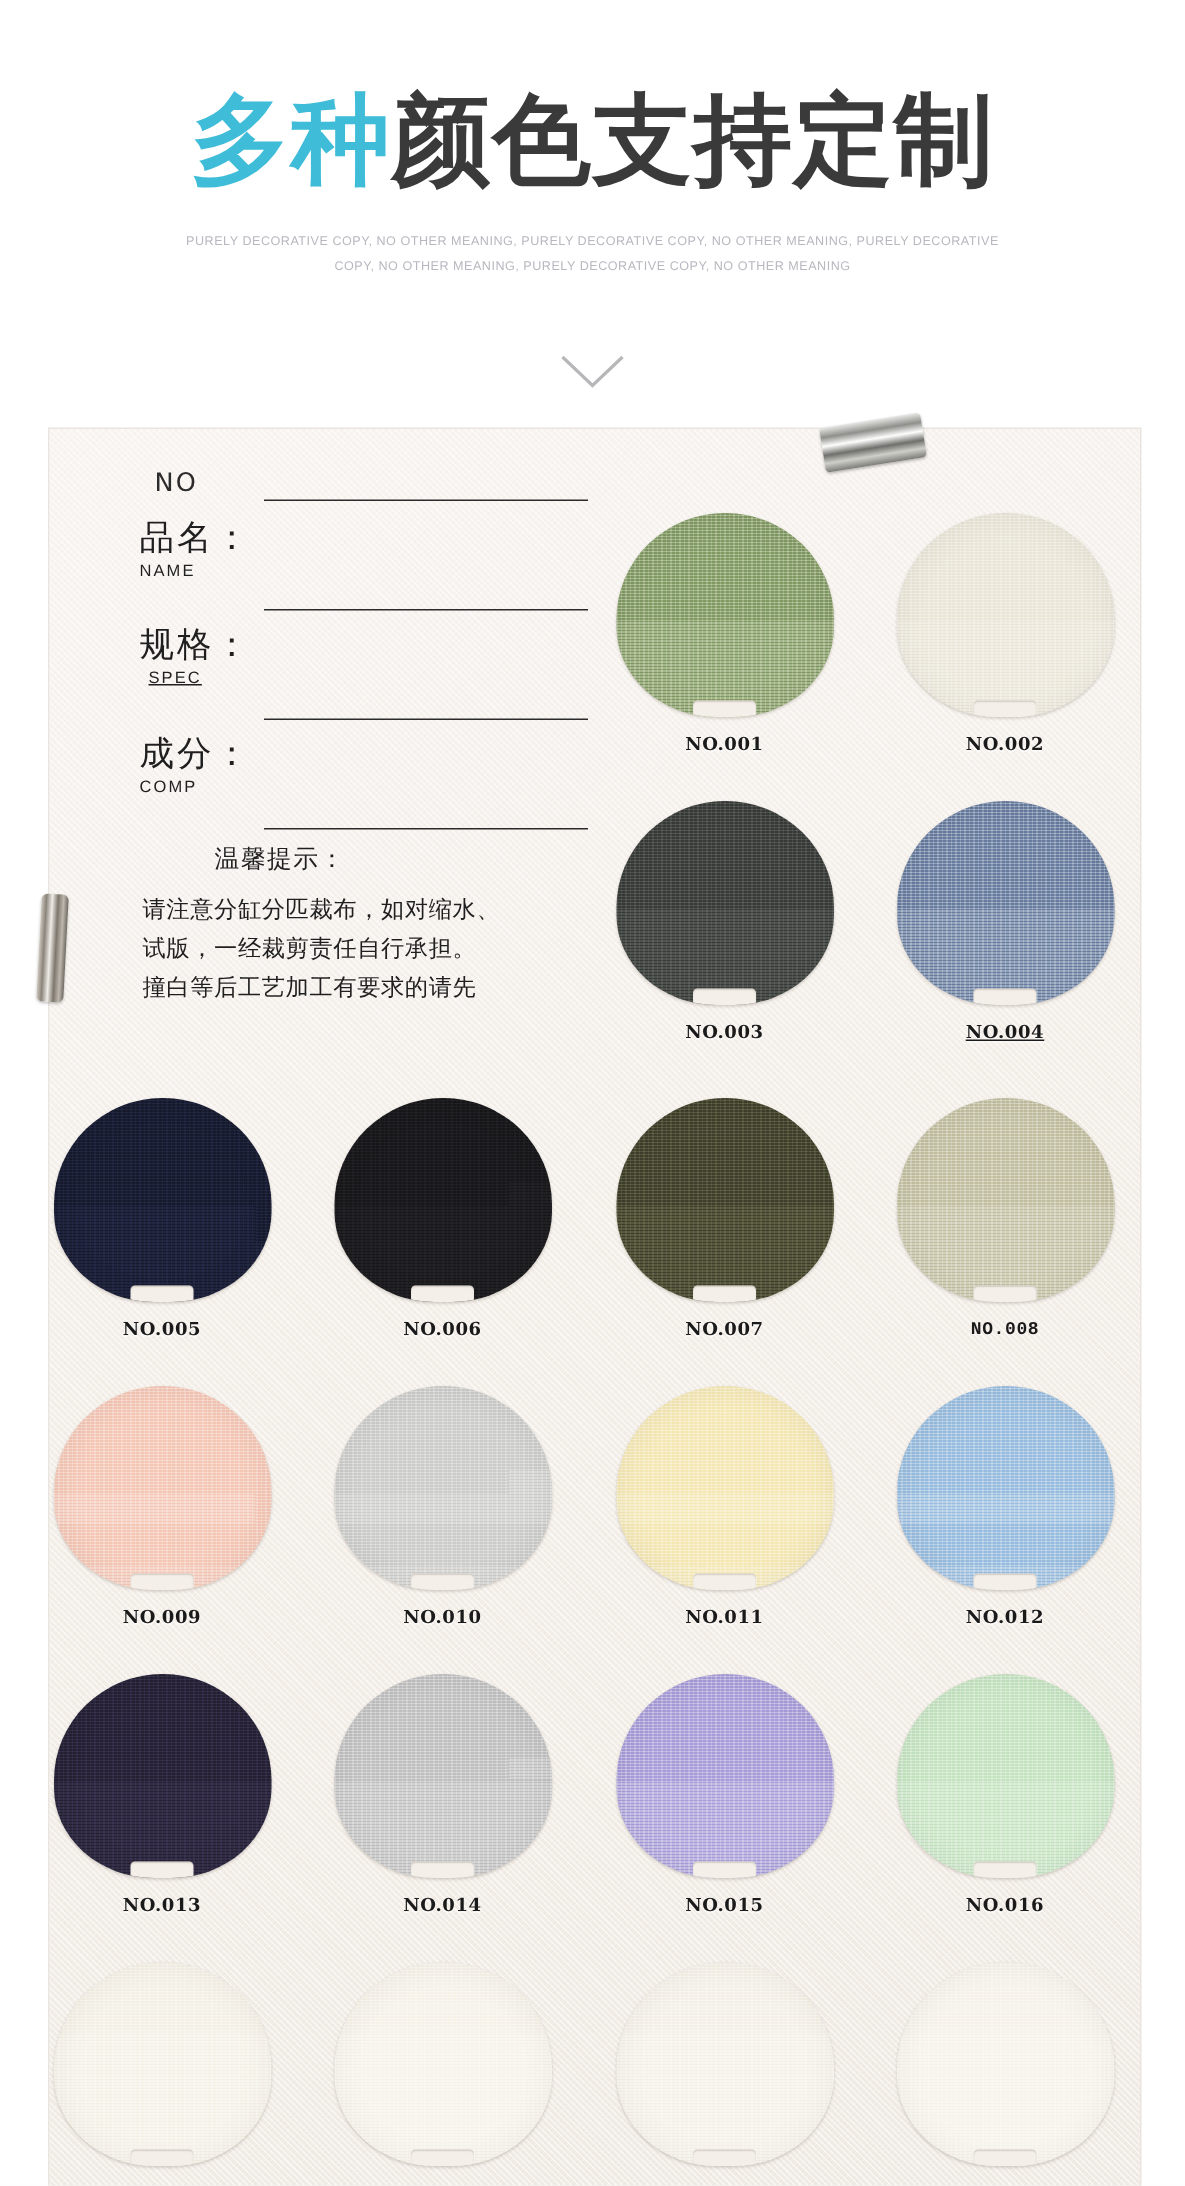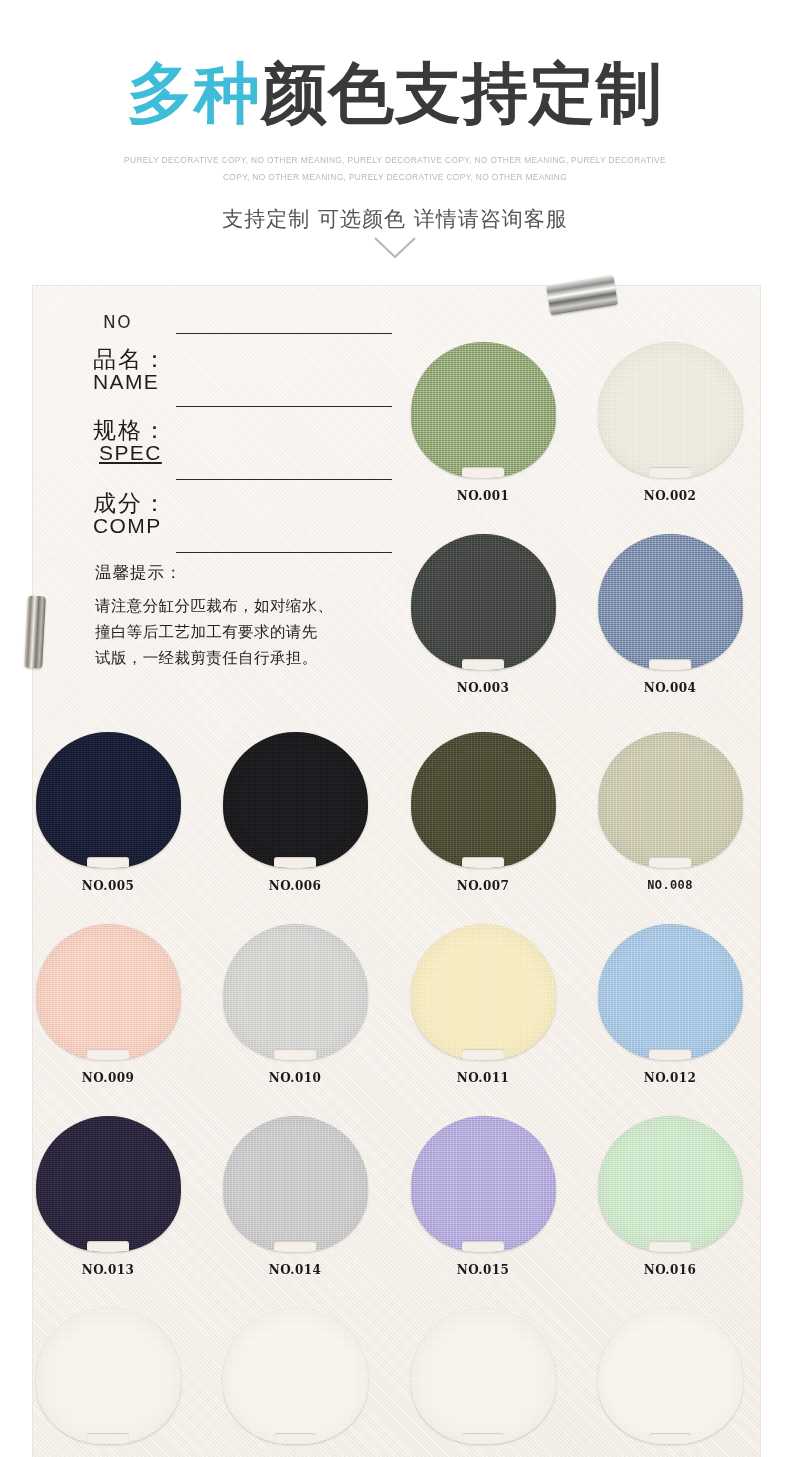--- a/index.html
+++ b/index.html
@@ -69,30 +69,30 @@
     position:absolute; left:32px; top:10px;
     font-family:"DejaVu Sans","Liberation Sans",sans-serif;
     font-size:17px; color:#2c2c2c; letter-spacing:1.5px;
   }
   .lbl-cn{
     font-family:"DejaVu Sans","Liberation Sans",sans-serif;
     font-size:23px; color:#1f1f1f; letter-spacing:2px; line-height:26px;
   }
   .lbl-en{
     font-family:"Liberation Sans",sans-serif;
-    font-size:21px; color:#1f1f1f; letter-spacing:1.4px; line-height:19px;
+    font-size:11px; color:#1f1f1f; letter-spacing:1.4px; line-height:19px;
   }
   .rule{ position:absolute; height:0; border-top:1.6px solid #2a2a2a; }
 
   .fieldgrp{ position:absolute; }
 
   .tips{ position:absolute; left:62px; top:276px; width:305px; }
   .tips-title{
     font-family:"DejaVu Sans","Liberation Sans",sans-serif;
-    font-size:16.5px; color:#1f1f1f; letter-spacing:1px; margin-bottom:9px;
+    font-size:16.5px; color:#1f1f1f; letter-spacing:1px; margin-bottom:9px;margin-left:48px;
   }
   .tips-body{
     font-family:"DejaVu Sans","Liberation Sans",sans-serif;
     font-size:15.5px; line-height:26px; color:#1f1f1f; letter-spacing:.4px;
   }
 
   
   .clip-top{
     position:absolute; left:515px; top:-6px; width:68px; height:30px;
     transform:rotate(-9deg);
@@ -146,21 +146,20 @@
 <body>
 
 <div id="page">
 
   <div class="header">
 
     <div class="headline"><span class="cy">多种</span><span class="dk">颜色支持定制</span></div>
 
     <div class="deco-copy">PURELY DECORATIVE COPY, NO OTHER MEANING, PURELY DECORATIVE COPY, NO OTHER MEANING, PURELY DECORATIVE COPY, NO OTHER MEANING, PURELY DECORATIVE COPY, NO OTHER MEANING</div>
 
-    <div class="subtitle">支持定制 可选颜色 详情请咨询客服</div>
 
     <div class="chevron">
       <svg width="44" height="24" viewBox="0 0 44 24">
         <path d="M2 2 L22 21 L42 2" fill="none" stroke="#b7b7b9" stroke-width="2.1"></path>
       </svg>
     </div>
   </div>
 
   <div class="card">
 
@@ -187,22 +186,22 @@
       <div class="fieldgrp" style="left:22px; top:188px;">
         <div class="lbl-cn">成分：</div>
         <div class="lbl-en">COMP</div>
       </div>
       <div class="rule" style="left:105px; top:250px; width:216px;"></div>
     </div>
 
     <div class="tips">
       <div class="tips-title">温馨提示：</div>
       <div class="tips-body">请注意分缸分匹裁布，如对缩水、</div>
+      <div class="tips-body">试版，一经裁剪责任自行承担。</div>
       <div class="tips-body">撞白等后工艺加工有要求的请先</div>
-      <div class="tips-body">试版，一经裁剪责任自行承担。</div>
     </div>
 
     <div id="grid">
         <div class="sw" style="left: 377.5px; top: 56px; width: 145px;">
           <div class="chip" style="width: 145px; height: 136px; background: rgb(147, 168, 120);">
             <div class="notch" style="background: rgb(244, 239, 233);"></div>
           </div>
           <div class="cap" style="top: 147px;">NO.001</div>
         </div>
         <div class="sw" style="left: 564.5px; top: 56px; width: 145px;">
@@ -214,21 +213,21 @@
         <div class="sw" style="left: 377.5px; top: 248px; width: 145px;">
           <div class="chip" style="width: 145px; height: 136px; background: rgb(67, 70, 67);">
             <div class="notch" style="background: rgb(244, 239, 233);"></div>
           </div>
           <div class="cap" style="top: 147px;">NO.003</div>
         </div>
         <div class="sw" style="left: 564.5px; top: 248px; width: 145px;">
           <div class="chip" style="width: 145px; height: 136px; background: rgb(125, 143, 173);">
             <div class="notch" style="background: rgb(244, 239, 233);"></div>
           </div>
-          <div class="cap" style="top: 147px;">NO.004</div>
+          <div class="cap" style="top: 147px; text-decoration: underline;">NO.004</div>
         </div>
         <div class="sw" style="left: 2.5px; top: 446px; width: 145px;">
           <div class="chip" style="width: 145px; height: 136px; background: rgb(27, 31, 53);">
             <div class="notch" style="background: rgb(244, 239, 233);"></div>
           </div>
           <div class="cap" style="top: 147px;">NO.005</div>
         </div>
         <div class="sw" style="left: 189.5px; top: 446px; width: 145px;">
           <div class="chip" style="width: 145px; height: 136px; background: rgb(27, 27, 30);">
             <div class="notch" style="background: rgb(244, 239, 233);"></div>

